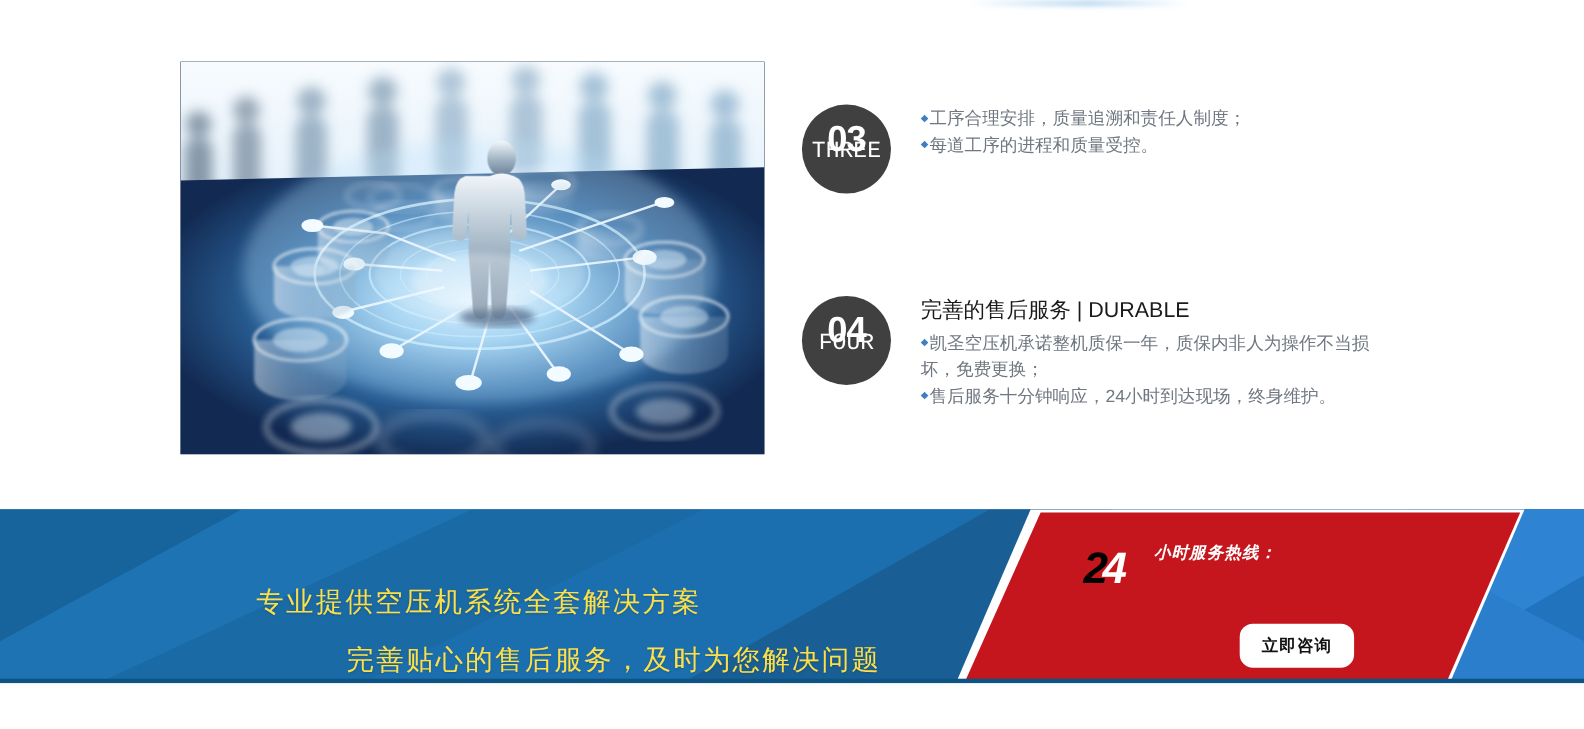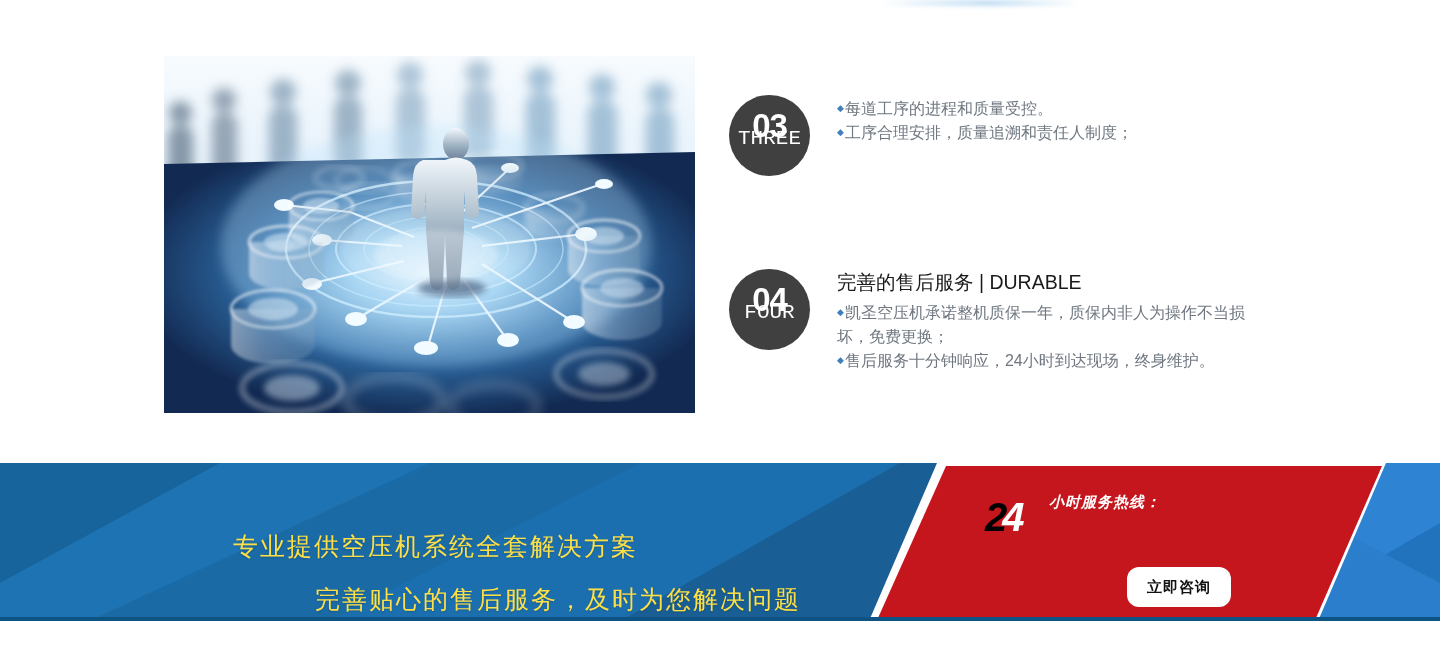--- a/index.html
+++ b/index.html
@@ -446,22 +446,22 @@
   </svg>
 </div>
 
 <div class="feature feature-03">
   <div class="badge">
     <div class="num">03</div>
     <div class="word">THREE</div>
   </div>
   <div class="feature-text">
     <ul class="feature-list">
+      <li><span class="dot">◆</span><span>工序合理安排，质量追溯和责任人制度；</span></li>
       <li><span class="dot">◆</span><span>每道工序的进程和质量受控。</span></li>
-      <li><span class="dot">◆</span><span>工序合理安排，质量追溯和责任人制度；</span></li>
     </ul>
   </div>
 </div>
 
 <div class="feature feature-04">
   <div class="badge">
     <div class="num">04</div>
     <div class="word">FOUR</div>
   </div>
   <div class="feature-text">

